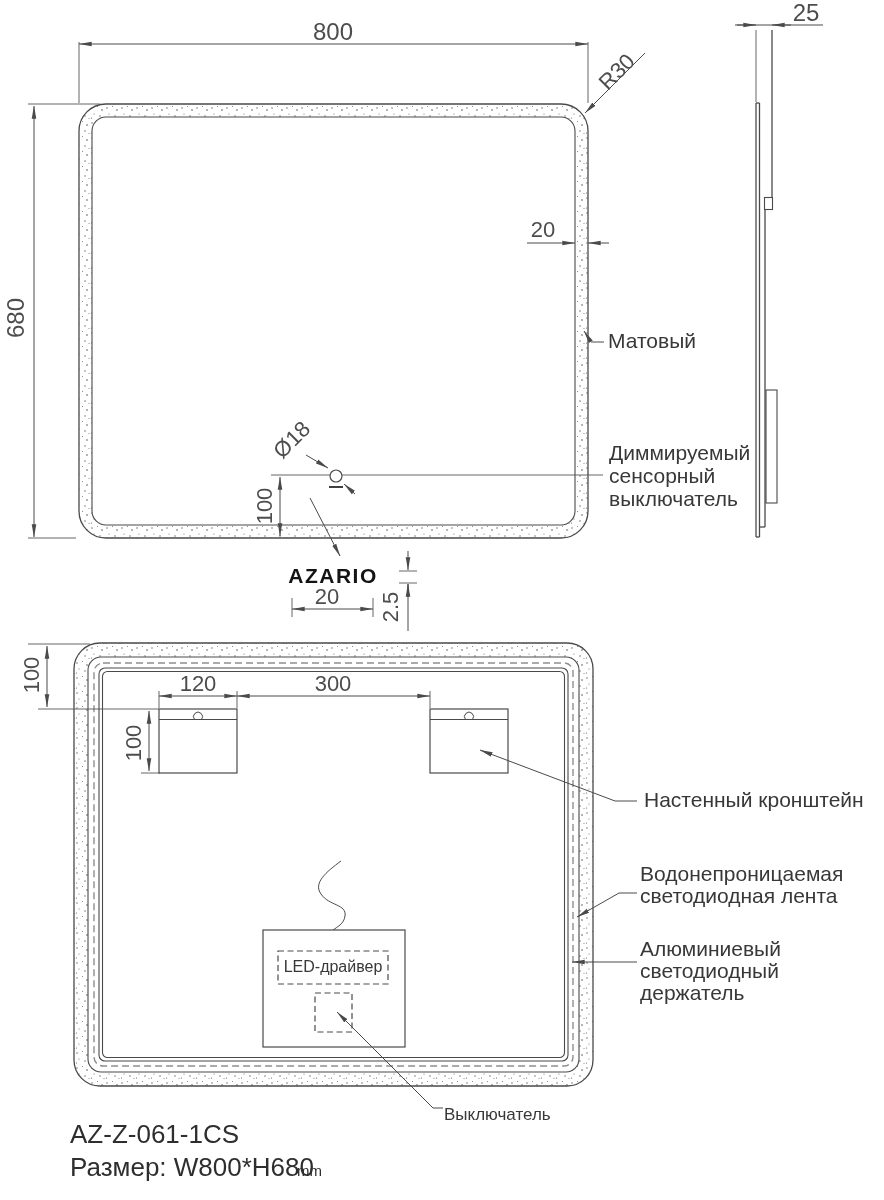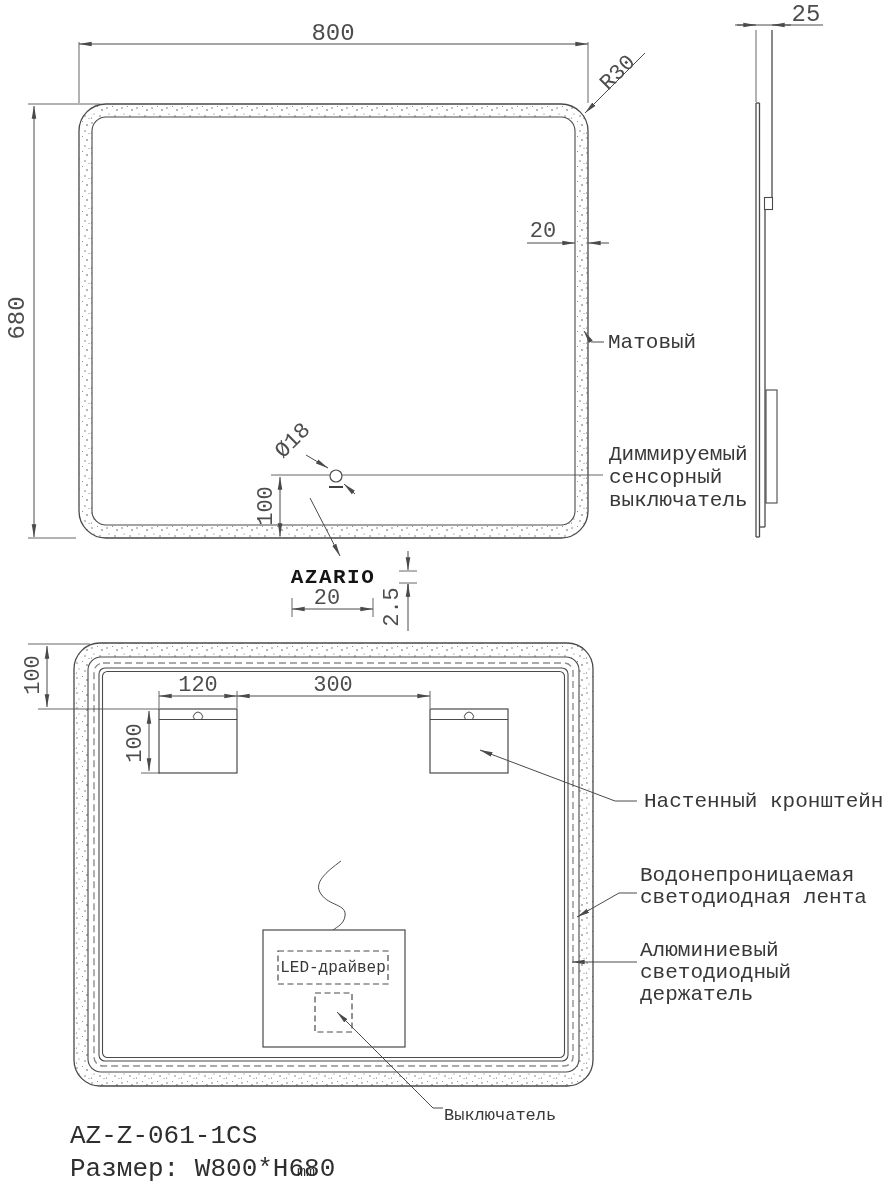--- a/index.html
+++ b/index.html
@@ -1,17 +1,17 @@
 <!DOCTYPE html>
 <html><head>
 <meta charset="utf-8">
 <style>
   html,body{margin:0;padding:0;background:#fff;}
   .page{position:relative;width:884px;height:1200px;background:#ffffff;overflow:hidden;
-        font-family:Liberation Mono, monospace;}
+        font-family:Liberation Sans, sans-serif;}
   svg{display:block;}
   text{fill:#3b3b3b;}
   .dim{font-size:22px;fill:#4d4d4d;}
   .dimL{font-size:24px;fill:#4d4d4d;}
   .lbl{font-size:21px;fill:#383838;}
   .lblS{font-size:17px;fill:#383838;}
   .logo{font-size:21px;font-weight:800;letter-spacing:1.5px;fill:#141414;}
   .footer1{font-size:26px;fill:#2e2e2e;}
   .footer2{font-size:26px;fill:#2e2e2e;}
   .footerU{font-size:15px;fill:#2e2e2e;}

